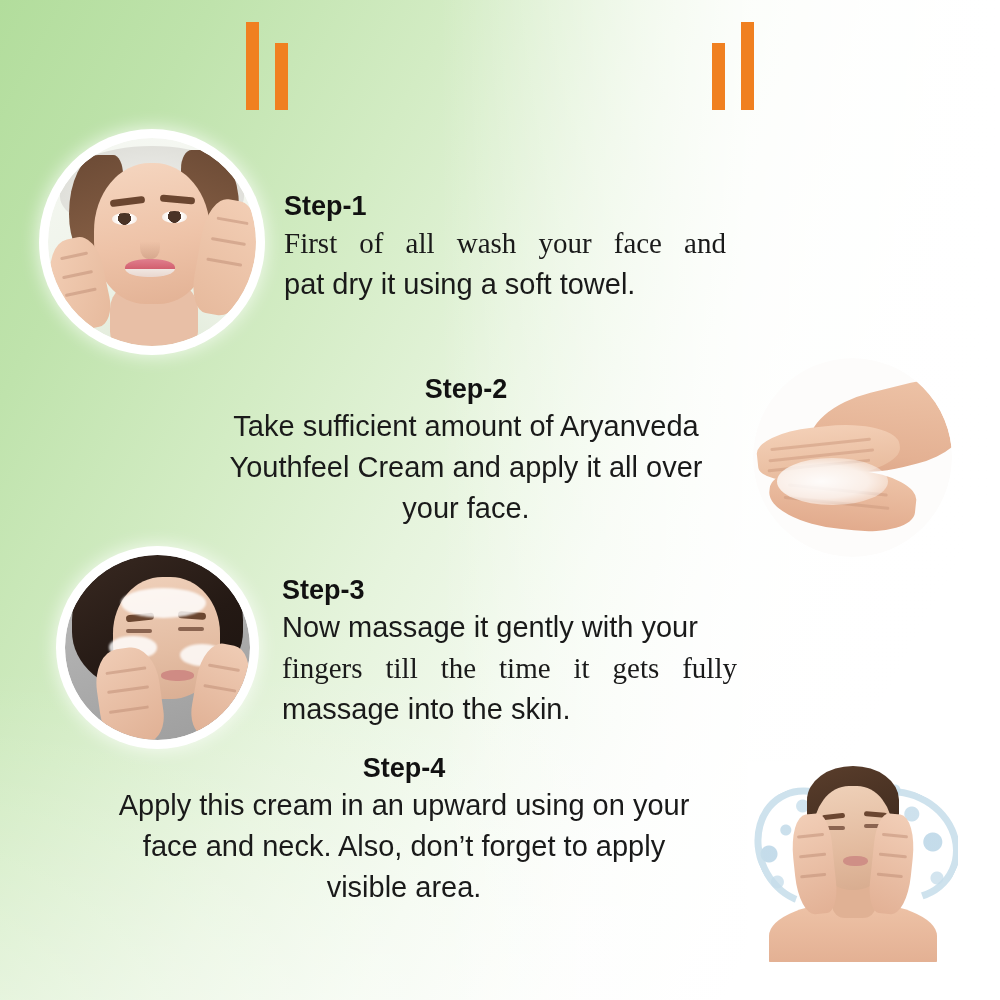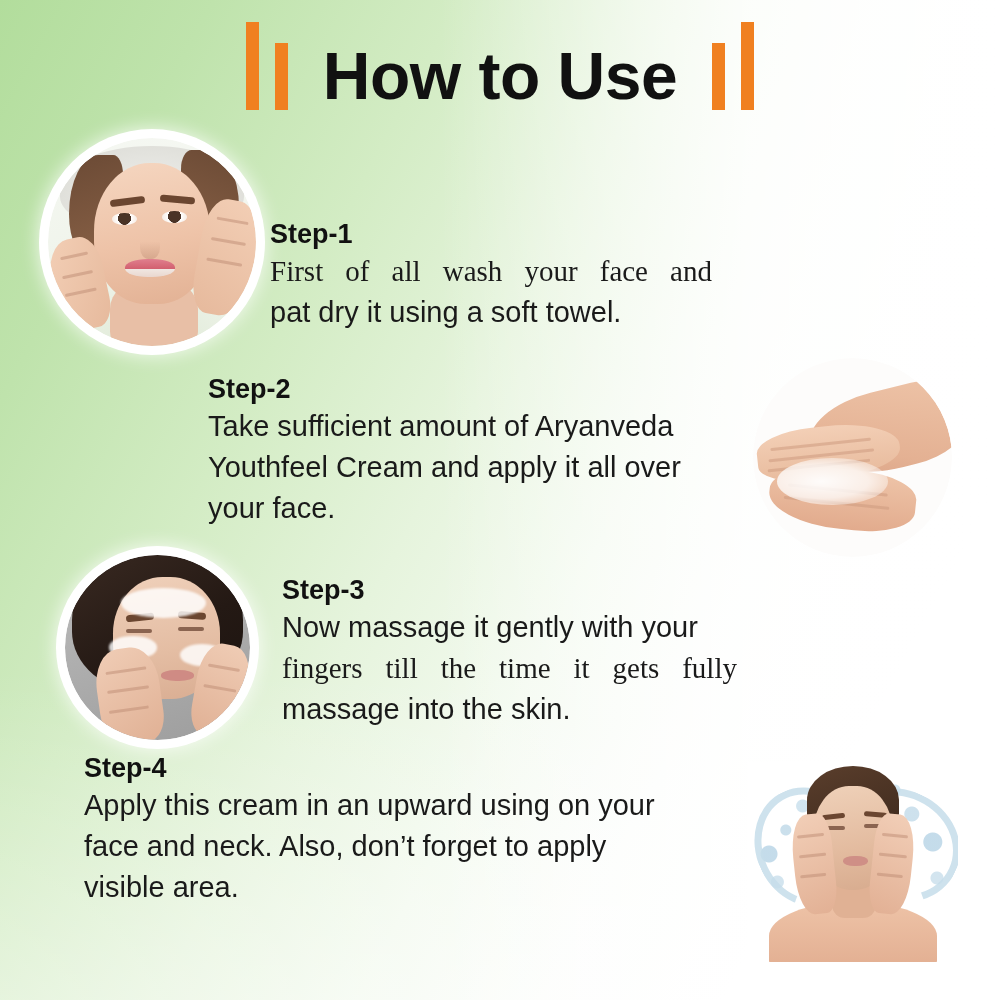--- a/index.html
+++ b/index.html
@@ -83,21 +83,21 @@
     font-size: 27px;
     line-height: 33px;
     color: #111111;
   }
   .step-body {
     font-size: 29px;
     line-height: 41px;
     color: #1a1a1a;
   }
   .align-left  { text-align: left; }
-  .align-right { text-align: left; }
+  .align-right { text-align: center; }
 
   
   .ln { display: block; white-space: nowrap; }
   .ln.spread {
     text-align: justify;
     text-align-last: justify;
     white-space: normal;
     font-family: Liberation Serif, serif;
   }
 
@@ -327,21 +327,20 @@
 <div id="poster">
 
   <div class="right-wash"></div>
   <div class="bottom-wash"></div>
 
   <div class="header">
     <div class="bar bar-l-tall"></div>
     <div class="bar bar-l-short"></div>
     <div class="bar bar-r-short"></div>
     <div class="bar bar-r-tall"></div>
-    <div class="title">How to Use</div>
   </div>
 
   <div class="photo ringed" style="left:48px; top:138px; width:208px; height:208px;">
     <div class="photo-inner">
       <div class="p1-bg"></div>
       <div class="p1-hairband"></div>
       <div class="p1-hair-l"></div>
       <div class="p1-hair-r"></div>
       <div class="p1-neck"></div>
       <div class="p1-face"></div>
@@ -357,21 +356,21 @@
         <div class="fingerline" style="left:20%; top:58%; width:60%; height:3px;"></div>
       </div>
       <div class="p1-hand-r">
         <div class="fingerline" style="left:20%; top:16%; width:56%; height:3px;"></div>
         <div class="fingerline" style="left:18%; top:34%; width:60%; height:3px;"></div>
         <div class="fingerline" style="left:16%; top:52%; width:62%; height:3px;"></div>
       </div>
     </div>
   </div>
 
-  <div class="step align-left" style="left:270px; top:190px; width:442px;margin-top:28px;">
+  <div class="step align-left" style="left:284px; top:190px; width:442px;">
     <div class="step-head">Step-1</div>
     <div class="step-body">
       <span class="ln spread">First of all wash your face and</span>
       <span class="ln">pat dry it using a soft towel.</span>
     </div>
   </div>
 
   <div class="photo" style="left:753px; top:358px; width:199px; height:199px;">
     <div class="photo-inner">
       <div class="p2-bg"></div>

